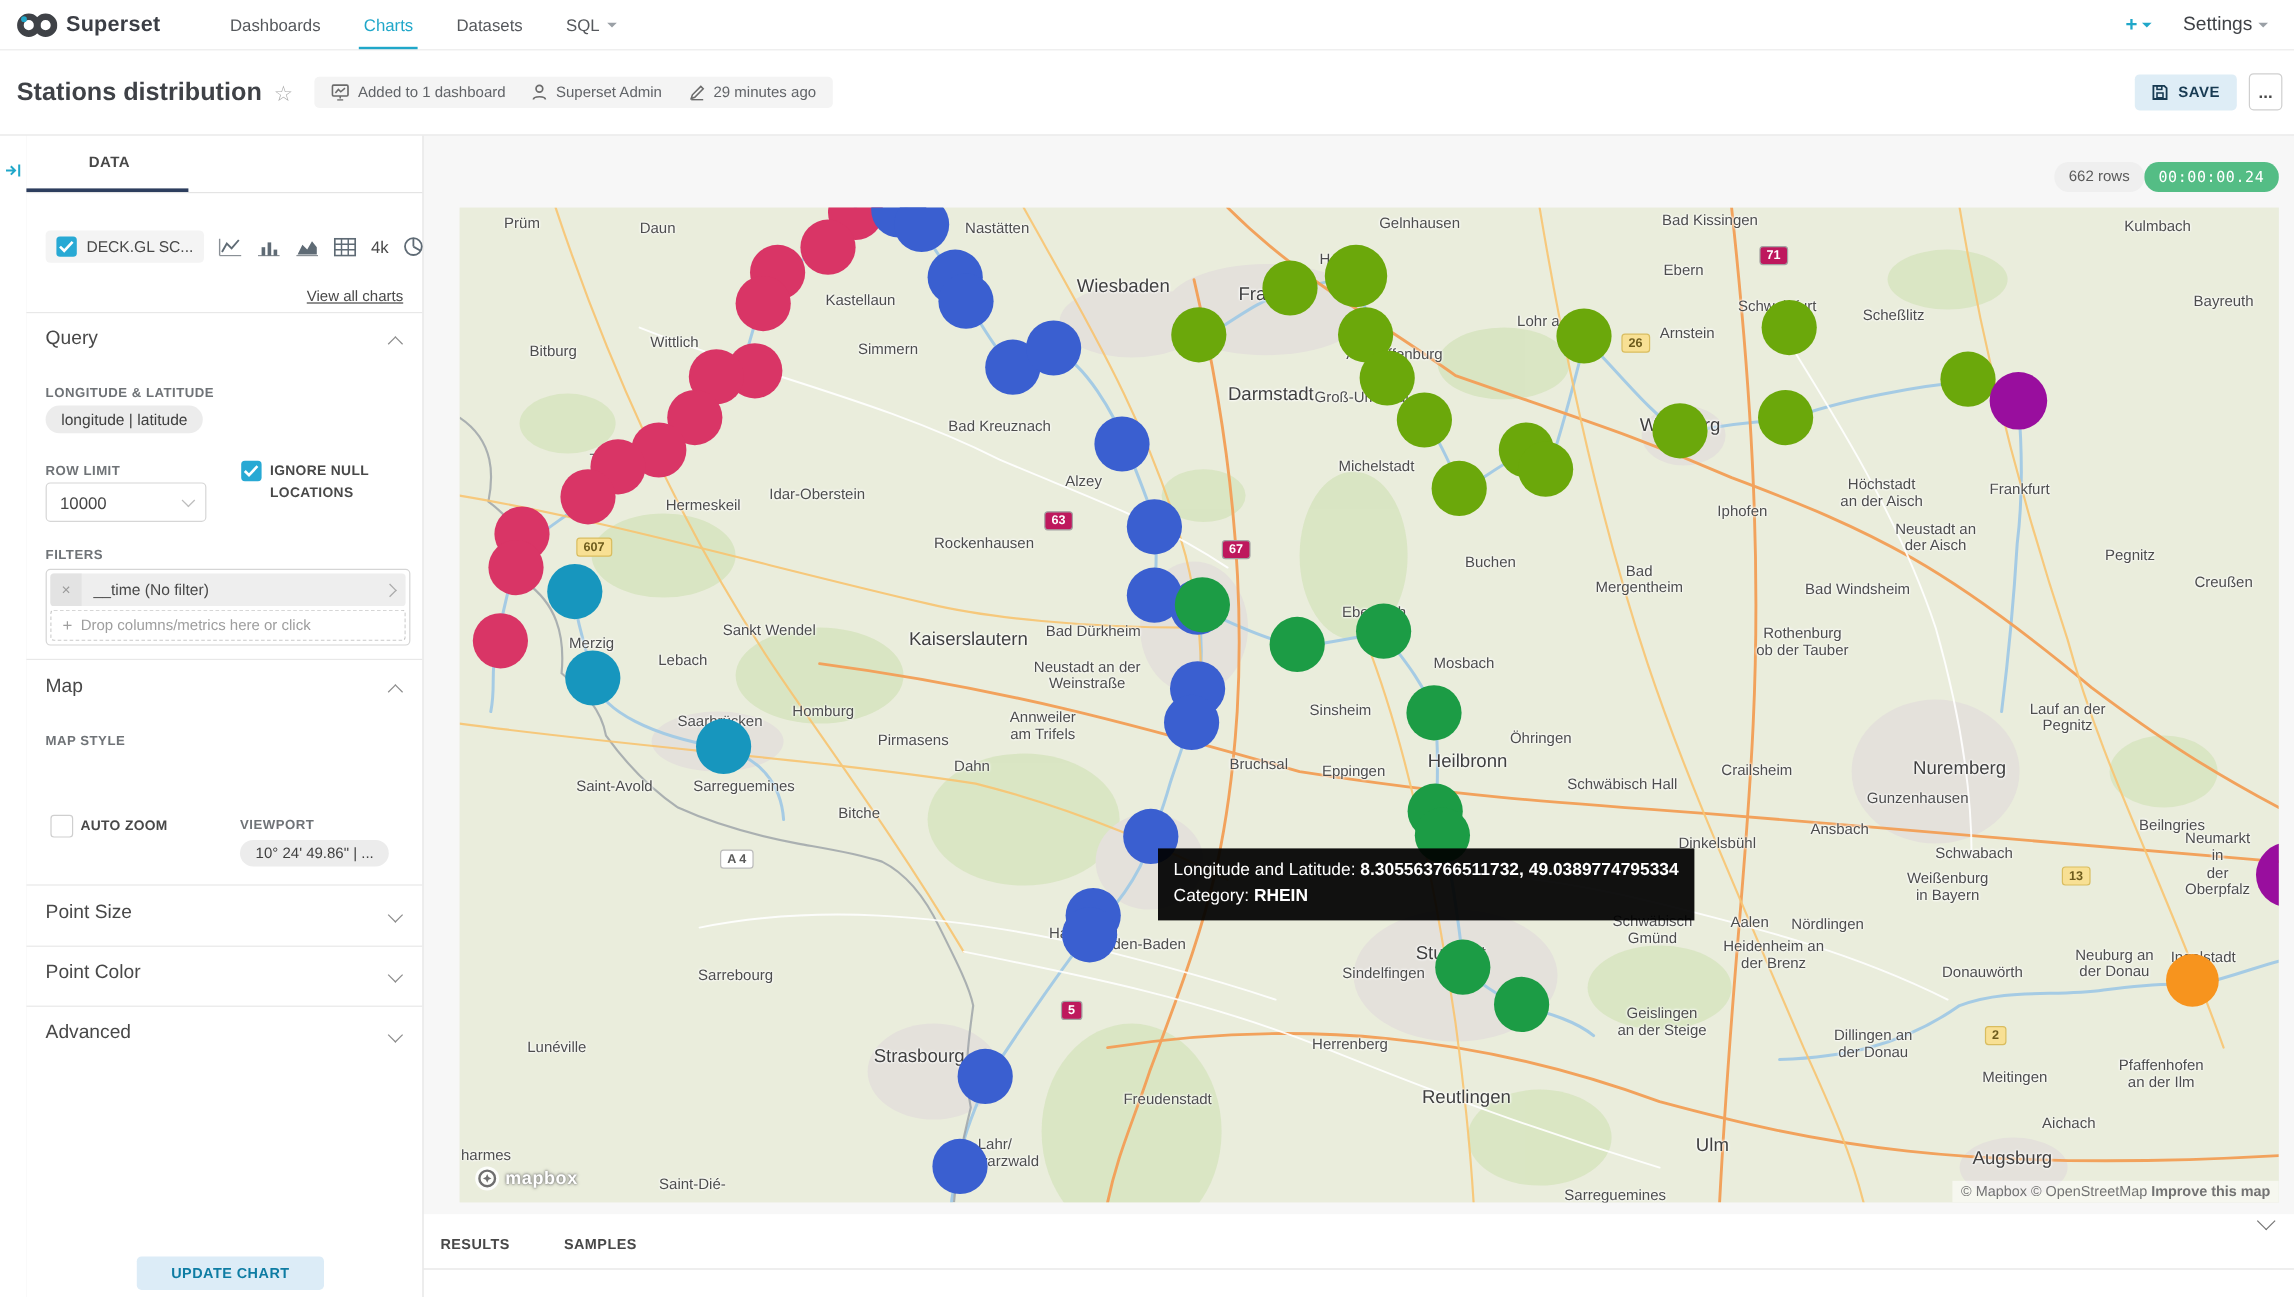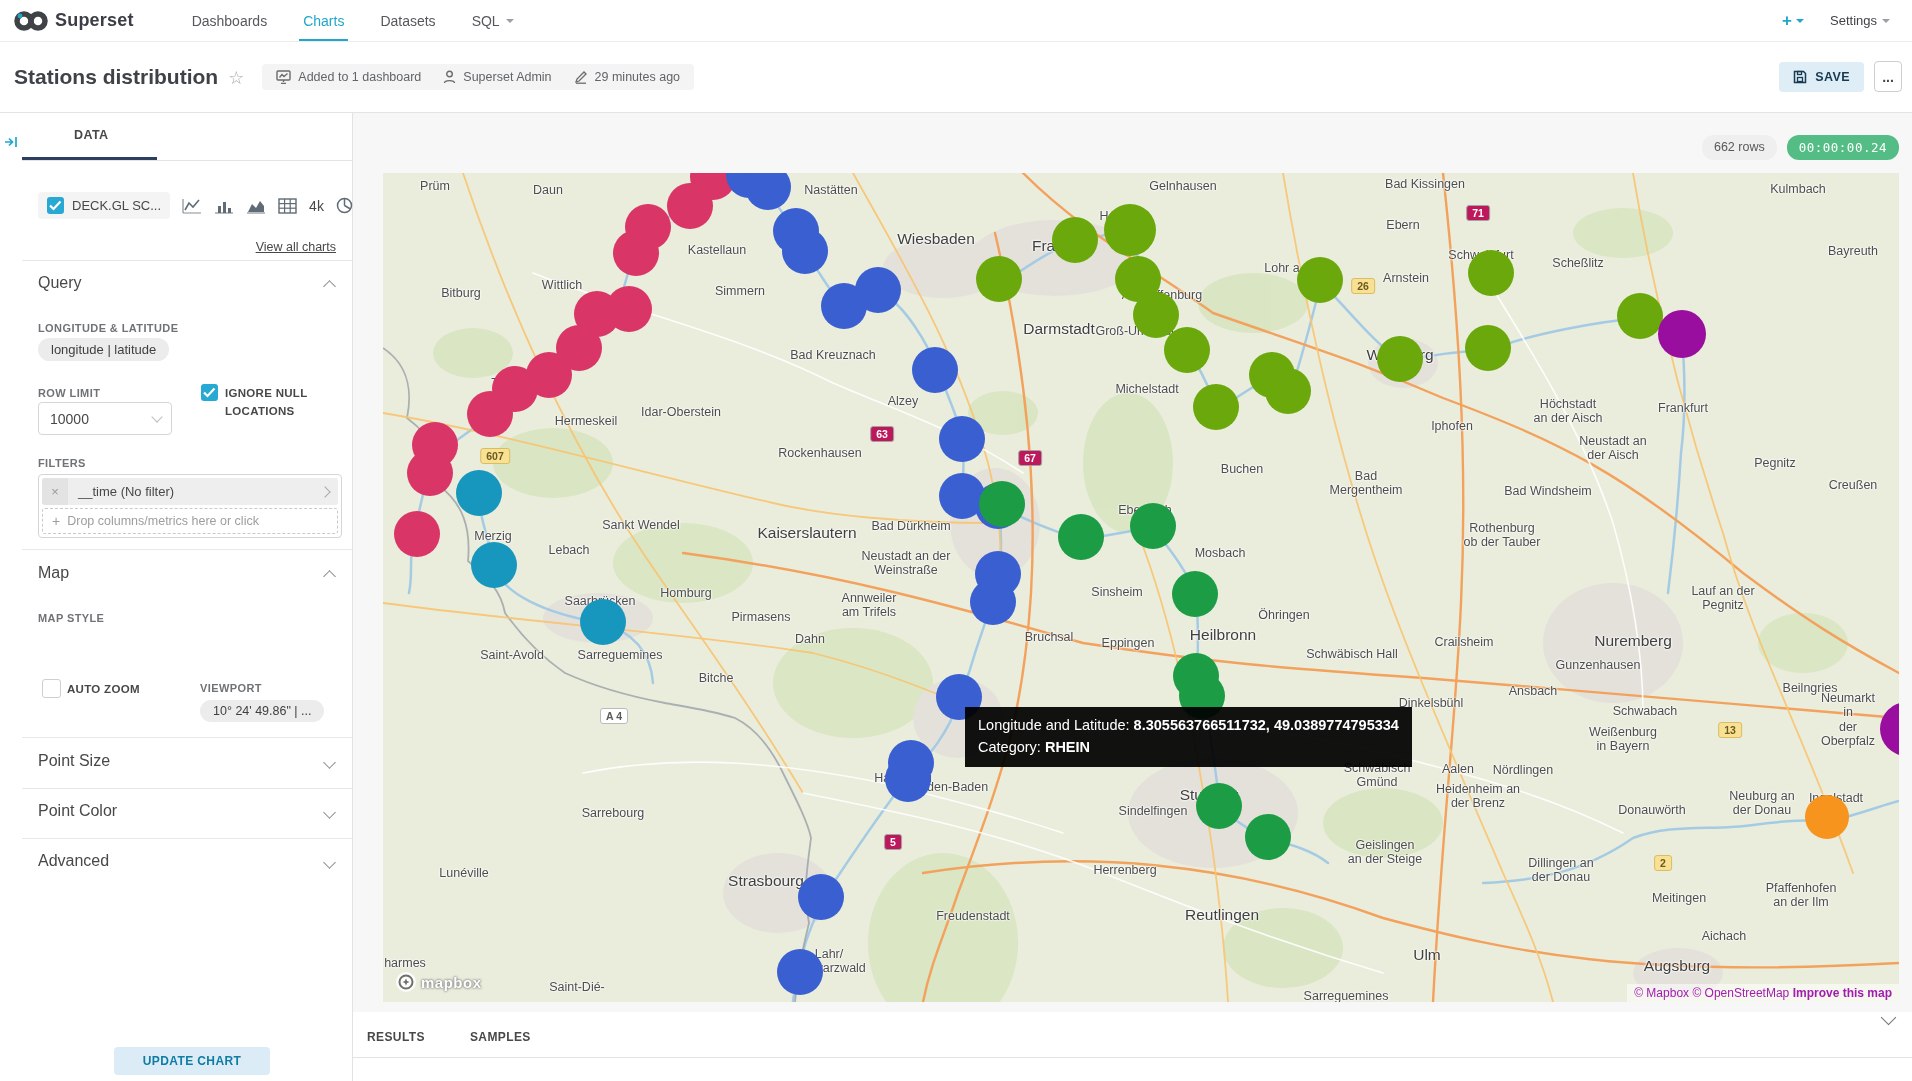--- a/index.html
+++ b/index.html
@@ -10,21 +10,21 @@
        border-bottom:1px solid #ececec;display:flex;align-items:center;z-index:40;}
   .brand{display:flex;align-items:center;gap:7px;margin-left:14px;}
   .brand-name{font-size:18px;font-weight:bold;color:#3b3e45;letter-spacing:.2px;}
   .nav-items{display:flex;height:41px;margin-left:40px;}
   .nav-item{position:relative;height:41px;display:flex;align-items:center;padding:0 18px;
             font-size:14px;color:#55585c;cursor:pointer;}
   .nav-item.active{color:#20a7c9;}
   .nav-item.active::after{content:"";position:absolute;left:14px;right:14px;bottom:0;height:2px;background:#20a7c9;}
   .nav-right{margin-left:auto;display:flex;align-items:center;gap:26px;margin-right:22px;}
   .nav-plus{color:#20a7c9;font-size:17px;font-weight:bold;display:flex;align-items:center;gap:4px;cursor:pointer;}
-  .nav-settings{font-size:13px;color:#3f4247;display:flex;align-items:center;gap:5px;cursor:pointer;}
+  .nav-settings{font-size:16px;color:#3f4247;display:flex;align-items:center;gap:5px;cursor:pointer;}
   .caret{width:0;height:0;border-left:4px solid transparent;border-right:4px solid transparent;border-top:4px solid #9aa0a6;}
   
   .hdr{position:absolute;left:0;top:41px;width:1912px;height:71px;background:#fff;
        border-bottom:1px solid #e4e4e4;display:flex;align-items:center;z-index:39;}
   .hdr-title{font-size:21px;font-weight:bold;color:#3f4247;margin-left:14px;}
   .hdr-star{font-size:18px;color:#a9a9a9;margin:2px 0 0 10px;cursor:pointer;}
   .hdr-badges{display:flex;align-items:center;gap:22px;background:#f4f4f4;border-radius:4px;
               padding:6px 14px;margin-left:18px;font-size:12.5px;color:#616468;}
   .hbadge{display:flex;align-items:center;gap:7px;cursor:pointer;}
   .hdr-actions{margin-left:auto;margin-right:10px;display:flex;align-items:center;gap:10px;}
@@ -78,41 +78,41 @@
   .frow .fchev{margin-left:auto;margin-right:9px;width:7px;height:7px;border-right:1.5px solid #aaa;
                border-top:1.5px solid #aaa;transform:rotate(45deg);}
   .fdrop{margin-top:3px;height:24px;border:1px dashed #c9c9c9;border-radius:3px;display:flex;
          align-items:center;font-size:12.5px;color:#9e9e9e;cursor:pointer;}
   .fdrop .plus{margin:0 7px 0 9px;color:#9e9e9e;font-size:14px;}
   .btn-update{position:absolute;left:92px;top:935px;width:156px;height:28px;background:#dcecf7;
               color:#0e7ca3;font-size:12px;font-weight:bold;letter-spacing:.4px;border:none;
               border-radius:4px;cursor:pointer;}
   
   .main{position:absolute;left:352px;top:112px;width:1560px;height:900px;background:#f7f7f7;}
-  .statuspills{position:absolute;top:23px;right:13px;display:flex;gap:10px;z-index:5;}
+  .statuspills{position:absolute;top:23px;right:13px;display:flex;z-index:5;}
   .pill-rows{background:#efefef;color:#595959;font-size:12.5px;border-radius:12px;padding:5px 12px;}
   .pill-timer{background:#54bd85;color:#fff;font-size:12.5px;border-radius:12px;padding:5px 12px;
               font-family:"DejaVu Sans Mono",monospace;letter-spacing:.5px;}
   .map{position:absolute;left:31px;top:61px;width:1516px;height:829px;background:#eaeddc;overflow:hidden;cursor:grab;}
   .map svg.base{position:absolute;left:0;top:0;}
   .mlabel{position:absolute;transform:translate(-50%,-50%);font-size:12.5px;color:#4d4d4d;
           white-space:pre-line;text-align:center;line-height:1.15;
           text-shadow:0 0 2px #fff,0 0 2px #fff,0 0 3px #fff;pointer-events:none;}
   .mlabel.big{font-size:15.5px;color:#404040;}
   .shield{position:absolute;transform:translate(-50%,-50%);font-size:10.5px;font-weight:bold;
           padding:1px 5px;border-radius:3px;pointer-events:none;}
   .shield.blue{background:#be185d;color:#fff;border:1px solid #a3a3a3;}
   .shield.yellow{background:#f8e094;color:#6d5b1c;border:1px solid #d9bd5f;}
   .shield.white{background:#fff;color:#5a5a5a;border:1px solid #bbb;}
   .dot{position:absolute;border-radius:50%;cursor:pointer;}
   .tooltip{position:absolute;background:rgba(0,0,0,.93);color:#fff;font-size:14.5px;
            padding:8px 13px;line-height:1.5;z-index:8;pointer-events:none;white-space:nowrap;}
   .tooltip b{font-weight:bold;}
   .attrib{position:absolute;right:0;bottom:0;background:rgba(255,255,255,.55);font-size:12px;
-          color:#a21caf;padding:2px 7px;z-index:6;}
+          color:#737373;padding:2px 7px;z-index:6;}
   .attrib .imp{font-weight:bold;cursor:pointer;}
   .mblogo{position:absolute;left:12px;bottom:9px;display:flex;align-items:center;gap:4px;z-index:6;cursor:pointer;}
   .mblogo .word{font-size:15px;font-weight:bold;color:#fff;letter-spacing:.5px;
         text-shadow:0 0 2px rgba(110,110,110,.95),0 0 3px rgba(110,110,110,.8);}
   
   .results{position:absolute;left:352px;top:1012px;width:1560px;height:69px;background:#fff;}
   .rtabs{position:absolute;left:15px;top:18px;display:flex;gap:45px;font-size:12px;font-weight:bold;
          letter-spacing:.4px;color:#484848;}
   .rtab{cursor:pointer;}
   .rline{position:absolute;left:0;top:45px;width:1560px;height:1px;background:#e3e3e3;}

